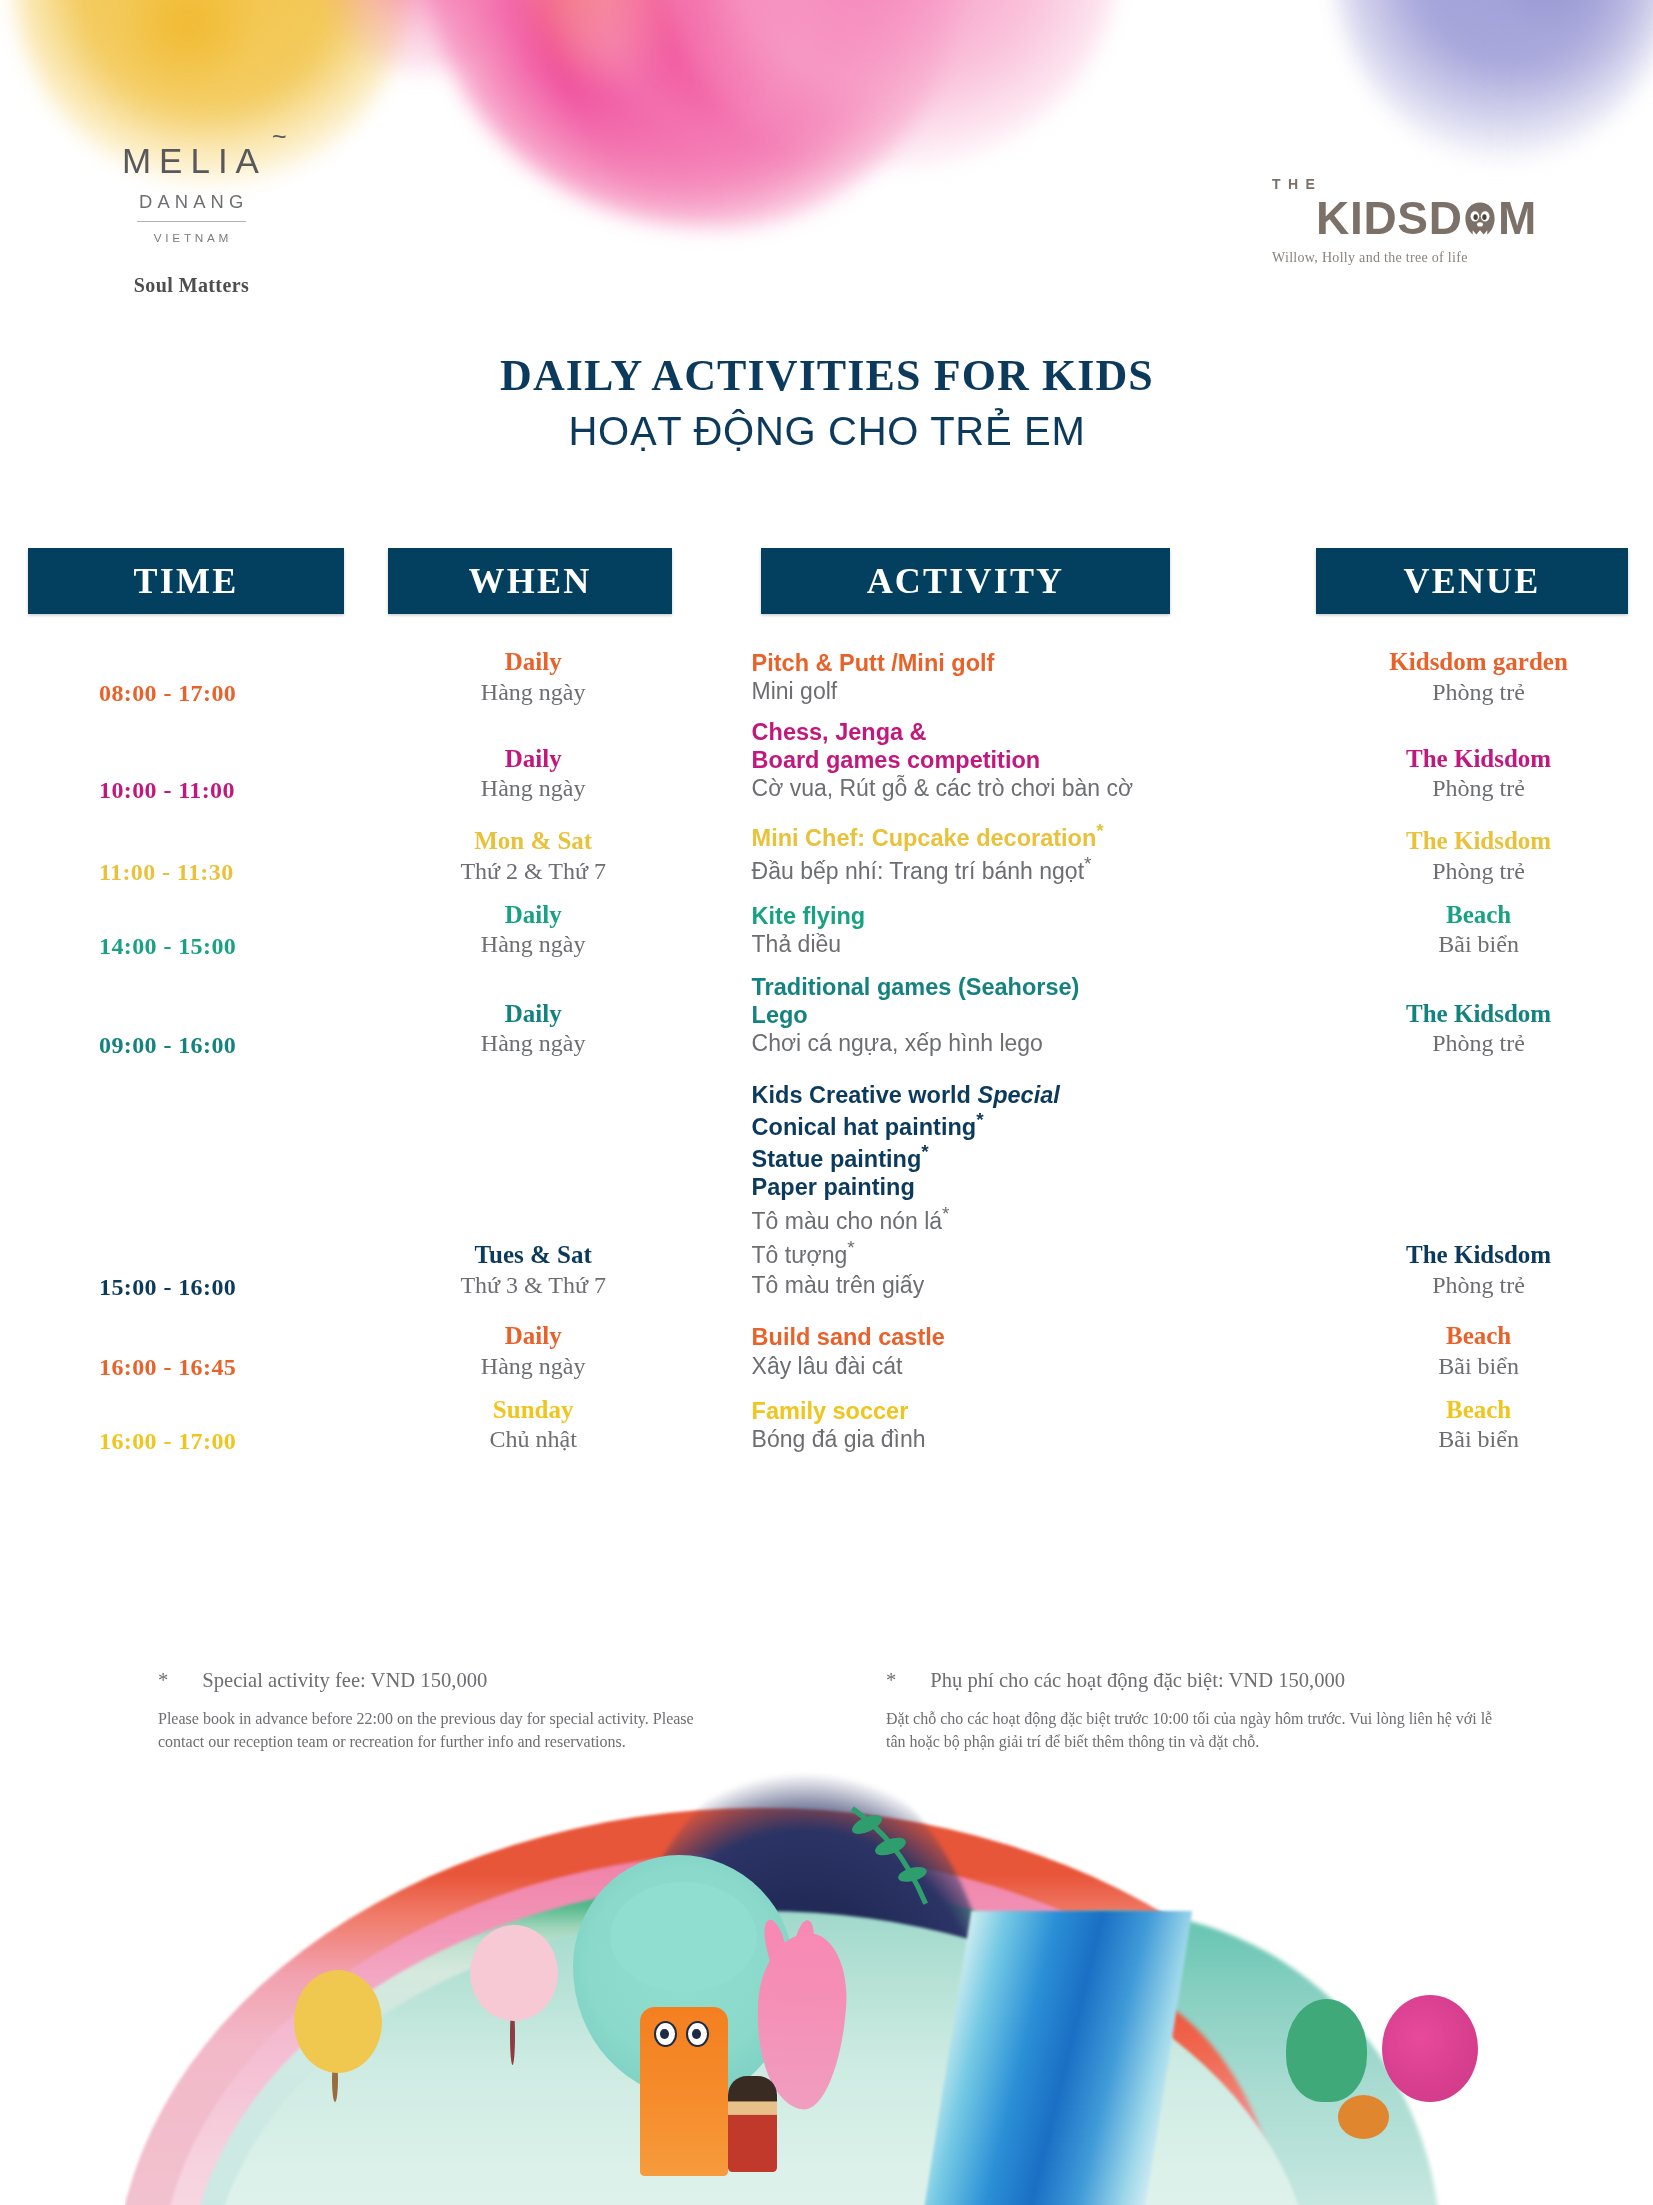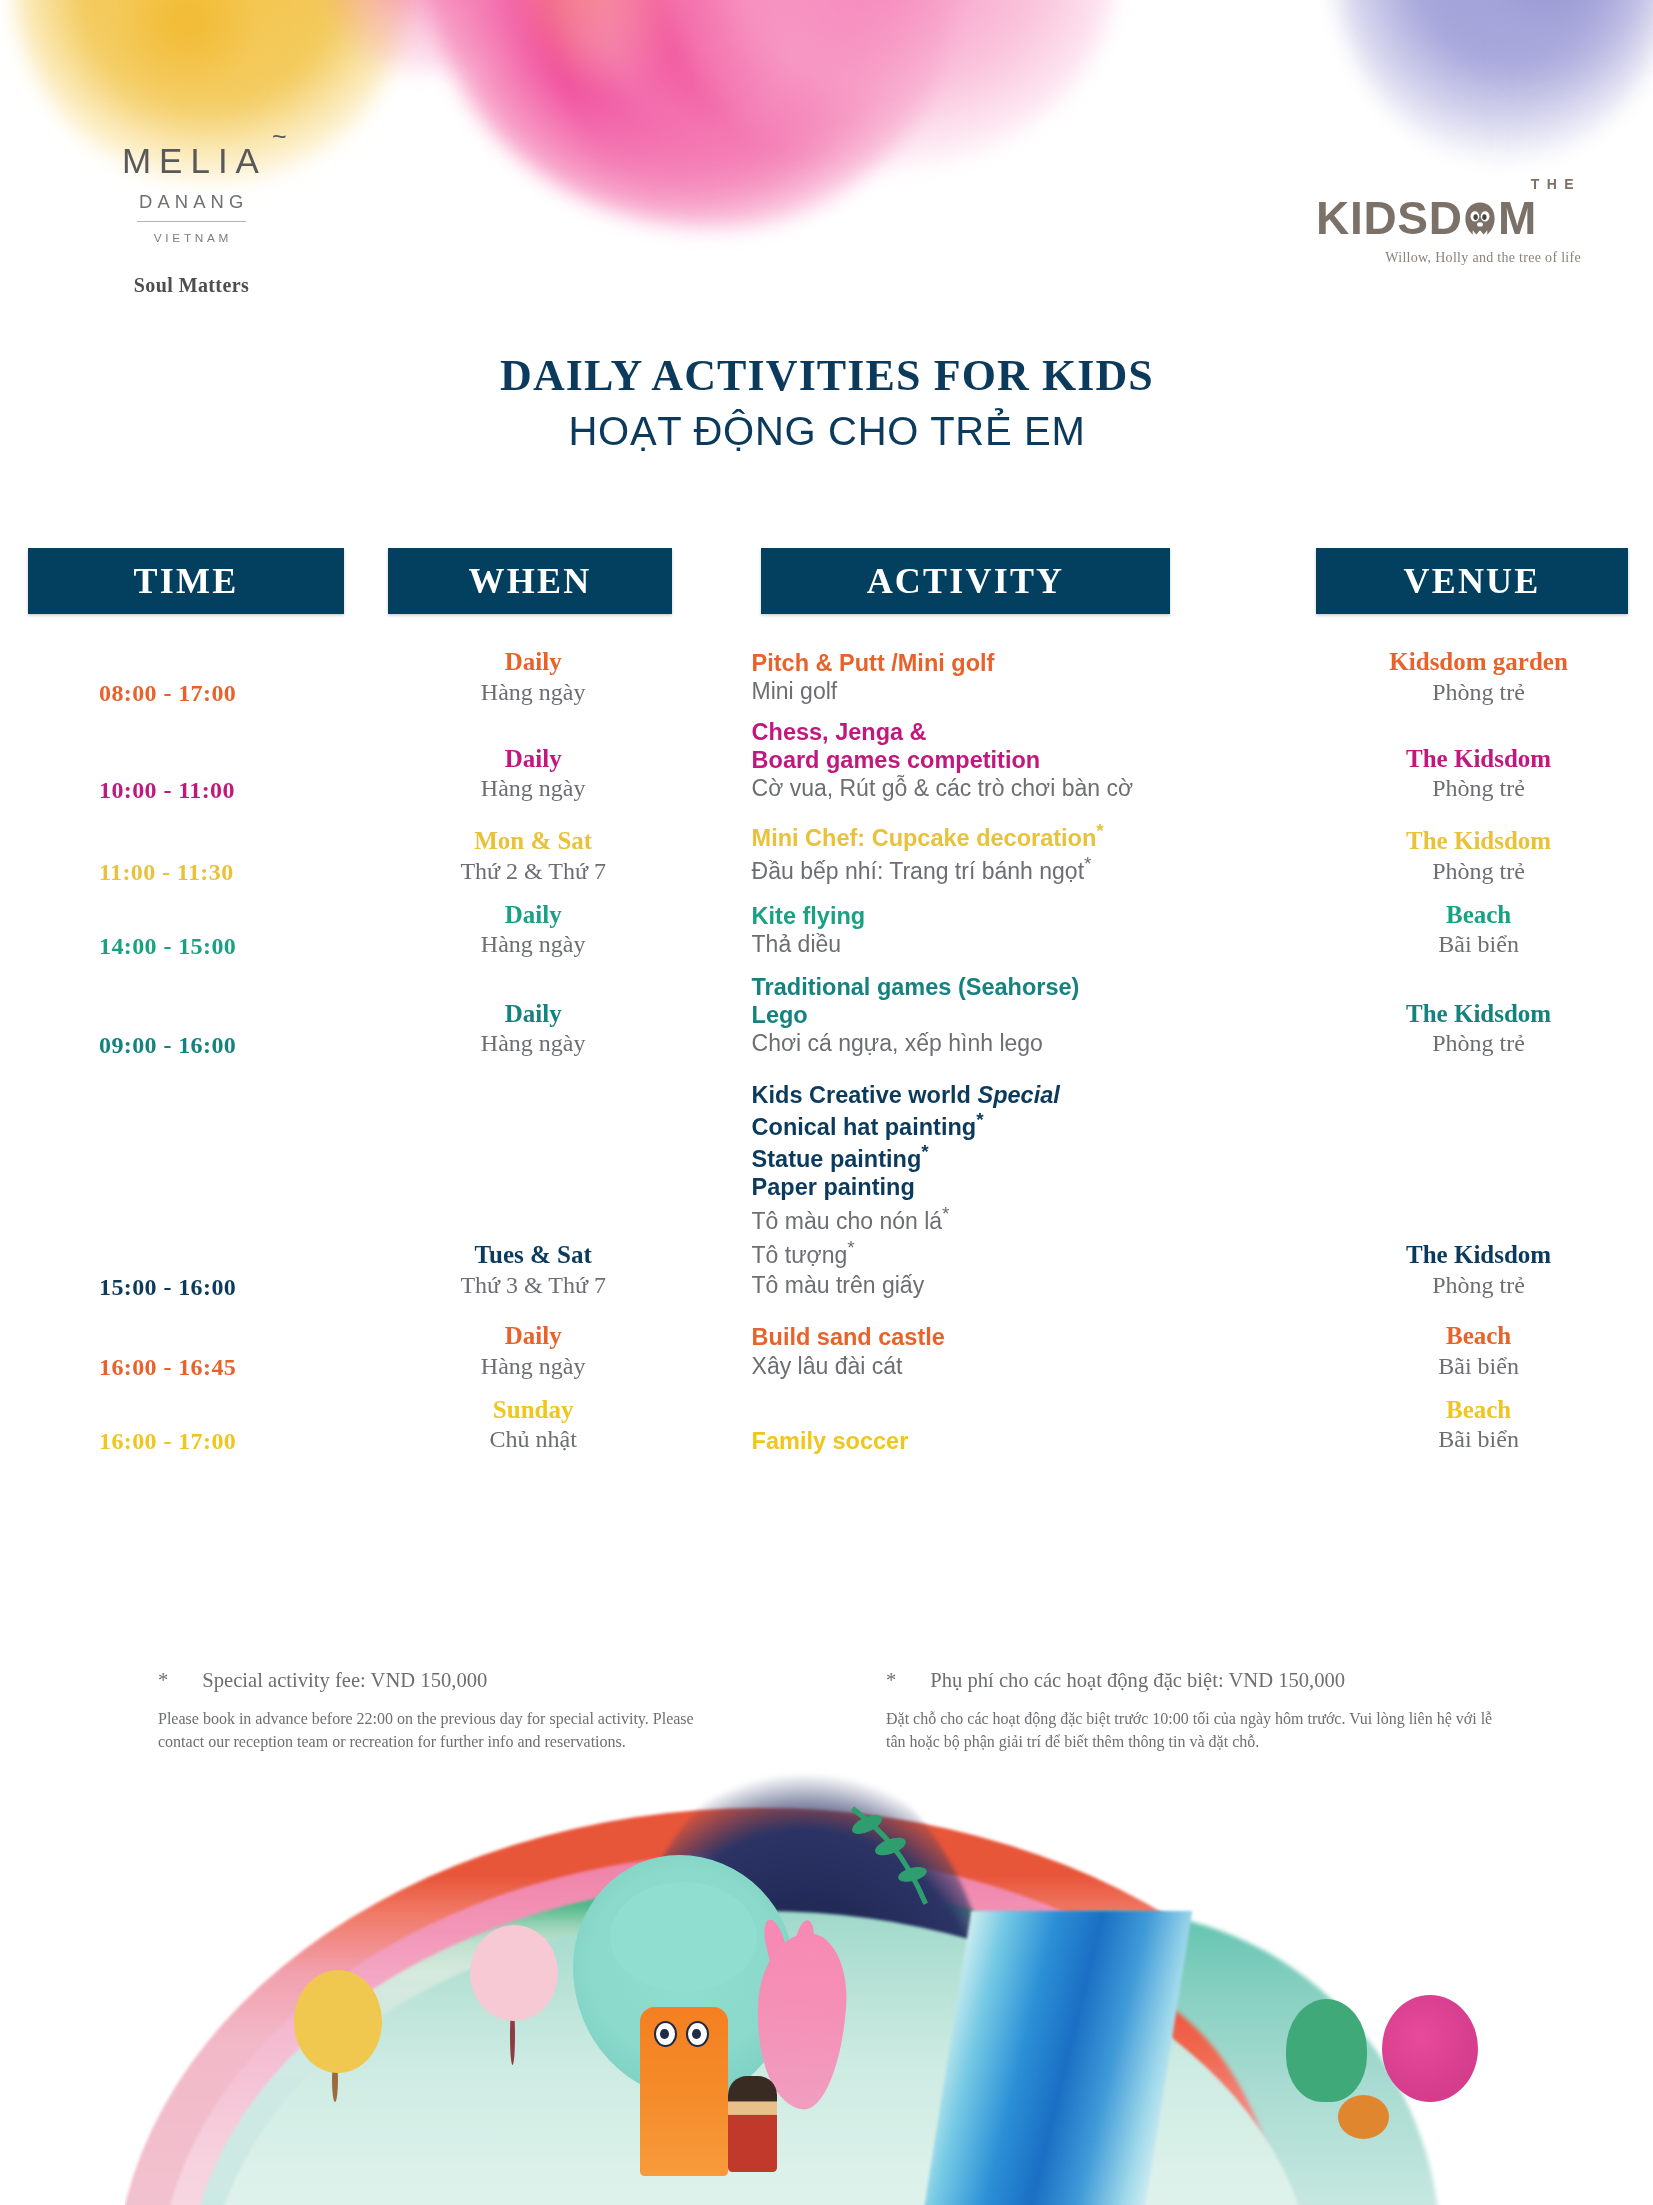--- a/index.html
+++ b/index.html
@@ -80,21 +80,21 @@
   .melia-rule{width:109px;height:0.7px;background:#b4b4b6;margin:8px auto 0;}
   .melia-country{
     font-family:"Liberation Sans", sans-serif;
     font-size:11.8px;letter-spacing:3.7px;color:#7d7d80;margin-top:9.6px;padding-left:2.9px;
   }
   .melia-tag{
     font-family:"Liberation Serif", serif;font-weight:bold;
     font-size:20px;color:#4e4e50;margin-top:29px;letter-spacing:0.4px;
   }
 
-  .kidsdom-logo{position:absolute;left:1272px;top:176px;width:309px;text-align:right;}
+  .kidsdom-logo{position:absolute;left:1272px;top:176px;width:309px;text-align:left;}
   .kd-the{
     font-family:"Liberation Sans", sans-serif;font-weight:bold;
     font-size:14px;letter-spacing:7.4px;color:#7b7168;margin-bottom:2.9px;
   }
   .kd-main{
     font-family:"Liberation Sans", sans-serif;font-weight:bold;
     font-size:46px;letter-spacing:0.7px;color:#7b7168;line-height:1;
     display:flex;justify-content:center;align-items:center;
   }
   .kd-mask{
@@ -410,20 +410,21 @@
       <div class="row" style="margin-top: 13.2px;">
         <div class="c-time">
           <div class="time-txt" style="color: rgb(240, 197, 30);">16:00 - 17:00</div>
         </div>
         <div class="c-when">
           <div class="en" style="color: rgb(240, 197, 30);">Sunday</div>
           <div class="vi">Chủ nhật</div>
         </div>
         <div class="c-act">
           <div class="en-sans" style="color: rgb(240, 197, 30);">Family soccer</div>
+          <div class="vi-sans">Bóng đá gia đình</div>
         </div>
         <div class="c-ven">
           <div class="en" style="color: rgb(240, 197, 30);">Beach</div>
           <div class="vi">Bãi biển</div>
         </div>
       </div>
     </div>
 
   <div class="notes">
     <div class="note note-en">

